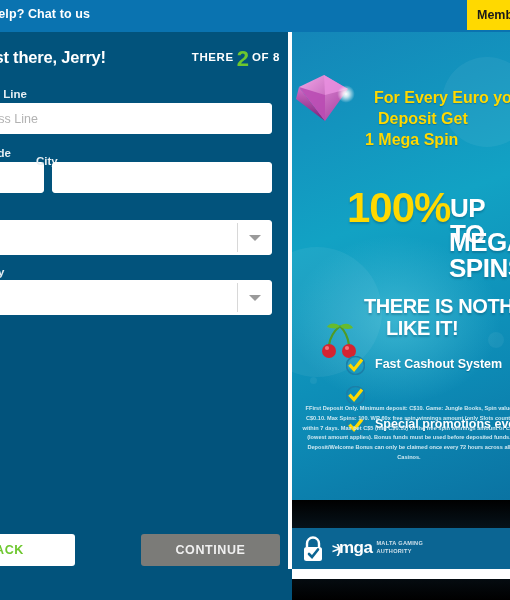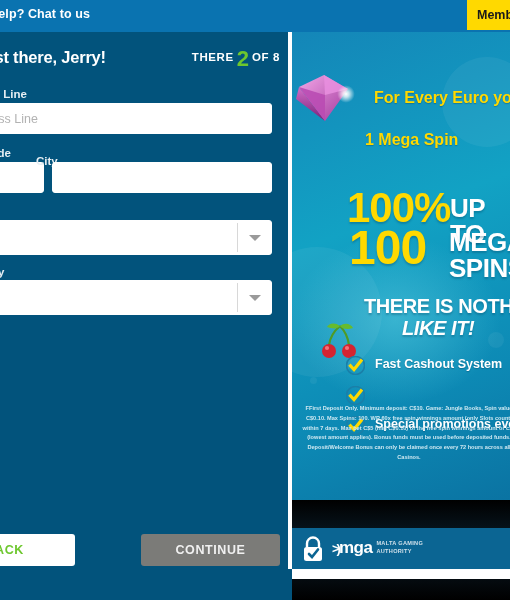--- a/index.html
+++ b/index.html
@@ -148,21 +148,21 @@
     color: #ffffff; font-size: 26px; font-weight: bold; line-height: 1;
     letter-spacing: -.5px; text-shadow: 0 2px 2px rgba(0,60,90,.3);
   }
 
   .nothing1, .nothing2 {
     position: absolute; color: #ffffff; font-weight: bold;
     white-space: nowrap; font-size: 20px; letter-spacing: -.4px;
     text-shadow: 0 2px 2px rgba(0,60,90,.3);
   }
   .nothing1 { left: 72px; top: 263px; }
-  .nothing2 { left: 110px; top: 285px; font-style: italic; }
+  .nothing2 { left: 94px; top: 285px; }
 
   .cherries { position: absolute; left: 28px; top: 290px; width: 40px; height: 38px; }
 
   .feat { position: absolute; left: 54px; width: 200px; height: 22px; }
   .feat-check { position: absolute; left: 0; top: 0; width: 19px; height: 19px; }
   .feat-text {
     position: absolute; left: 29px; top: 1px;
     color: #ffffff; font-size: 12.5px; font-weight: bold; white-space: nowrap;
     text-shadow: 0 1px 1px rgba(0,60,90,.35);
   }
@@ -272,25 +272,25 @@
         </linearGradient>
       </defs>
       <polygon points="5,18 30,6 54,20 31,52" fill="url(#gemA)"></polygon>
       <polygon points="5,18 31,52 2,30" fill="url(#gemB)"></polygon>
       <polygon points="30,6 54,20 31,26" fill="#e98fdf" opacity=".85"></polygon>
       <polygon points="5,18 31,26 31,52" fill="#b94bb2" opacity=".9"></polygon>
     </svg>
     <div class="spark"></div>
 
     <div class="promo-l1">For Every Euro you</div>
+    <div class="promo-l2">Deposit Get</div>
     <div class="promo-l3">1 Mega Spin</div>
 
     <div class="big-pct">100%</div>
     <div class="upto">UP TO</div>
-    <div class="big-100">100</div>
     <div class="mega">MEGA</div>
     <div class="spins">SPINS</div>
 
     <div class="nothing1">THERE IS NOTHING</div>
     <div class="nothing2">LIKE IT!</div>
 
     <svg class="cherries" viewBox="0 0 40 38">
       <path d="M20 4 C14 9, 10 16, 9 23" stroke="#4f9b25" stroke-width="2.2" fill="none"></path>
       <path d="M20 4 C25 9, 28 16, 29 23" stroke="#4f9b25" stroke-width="2.2" fill="none"></path>
       <path d="M20 4 C15 0, 9 1, 7 5 C12 7, 18 7, 20 4 Z" fill="#67bb2e"></path>

